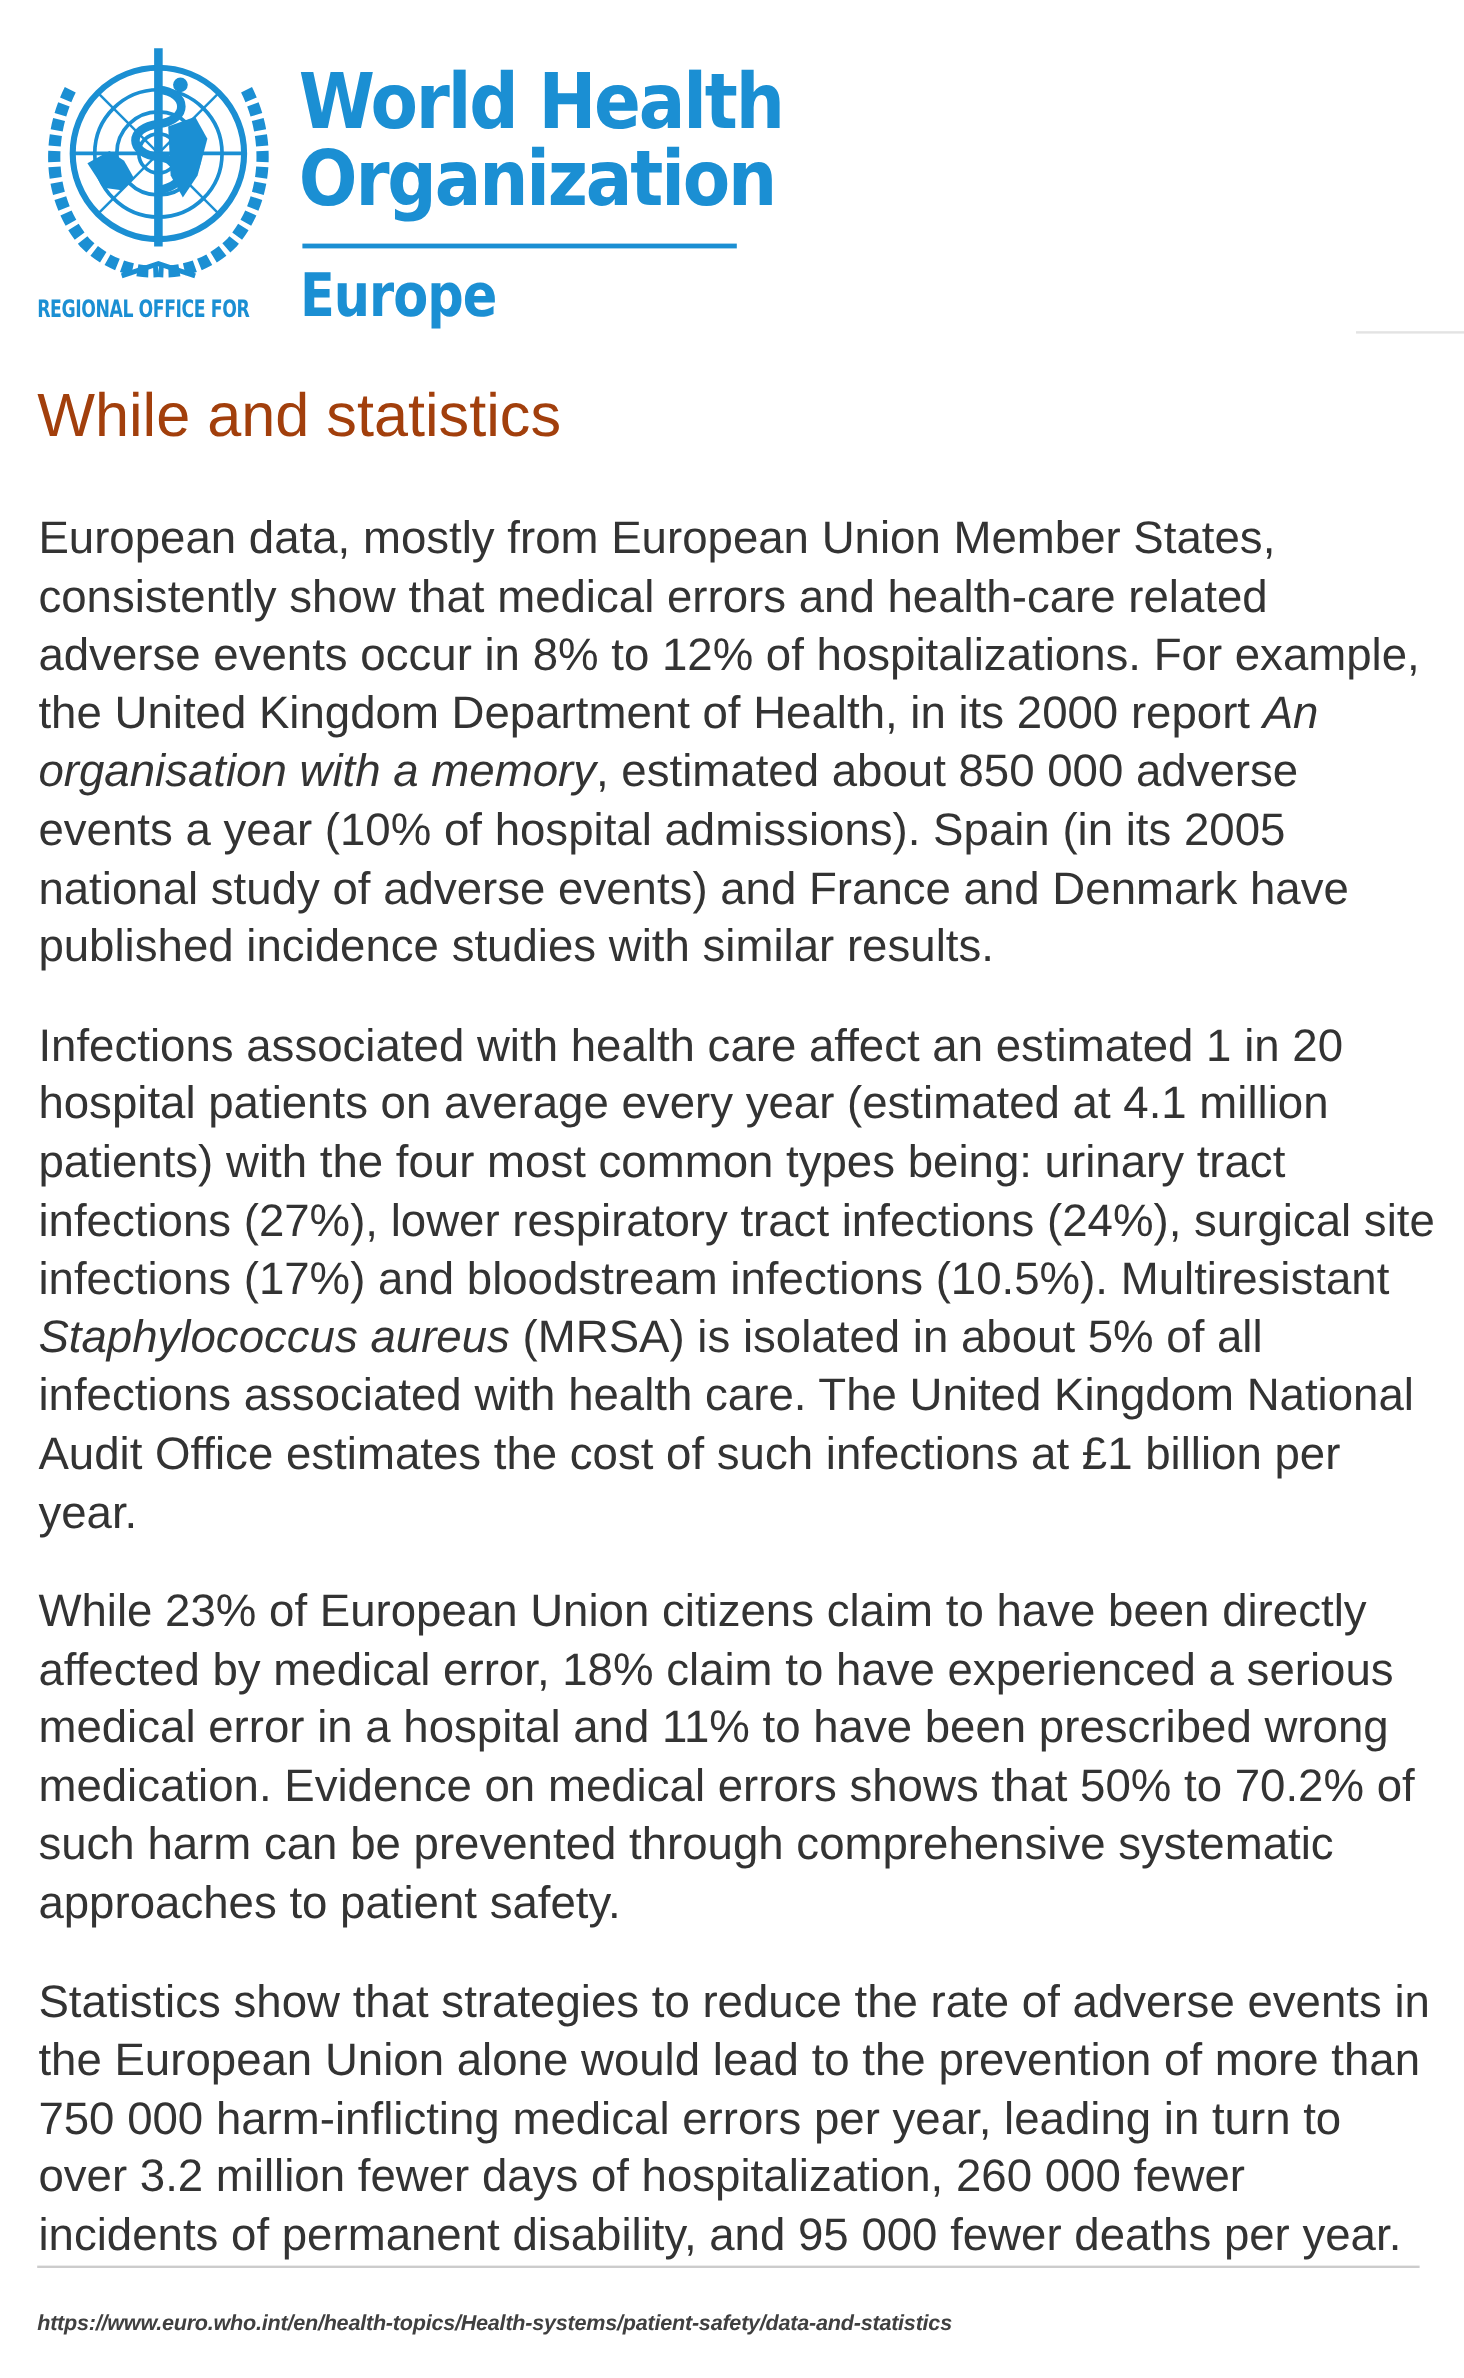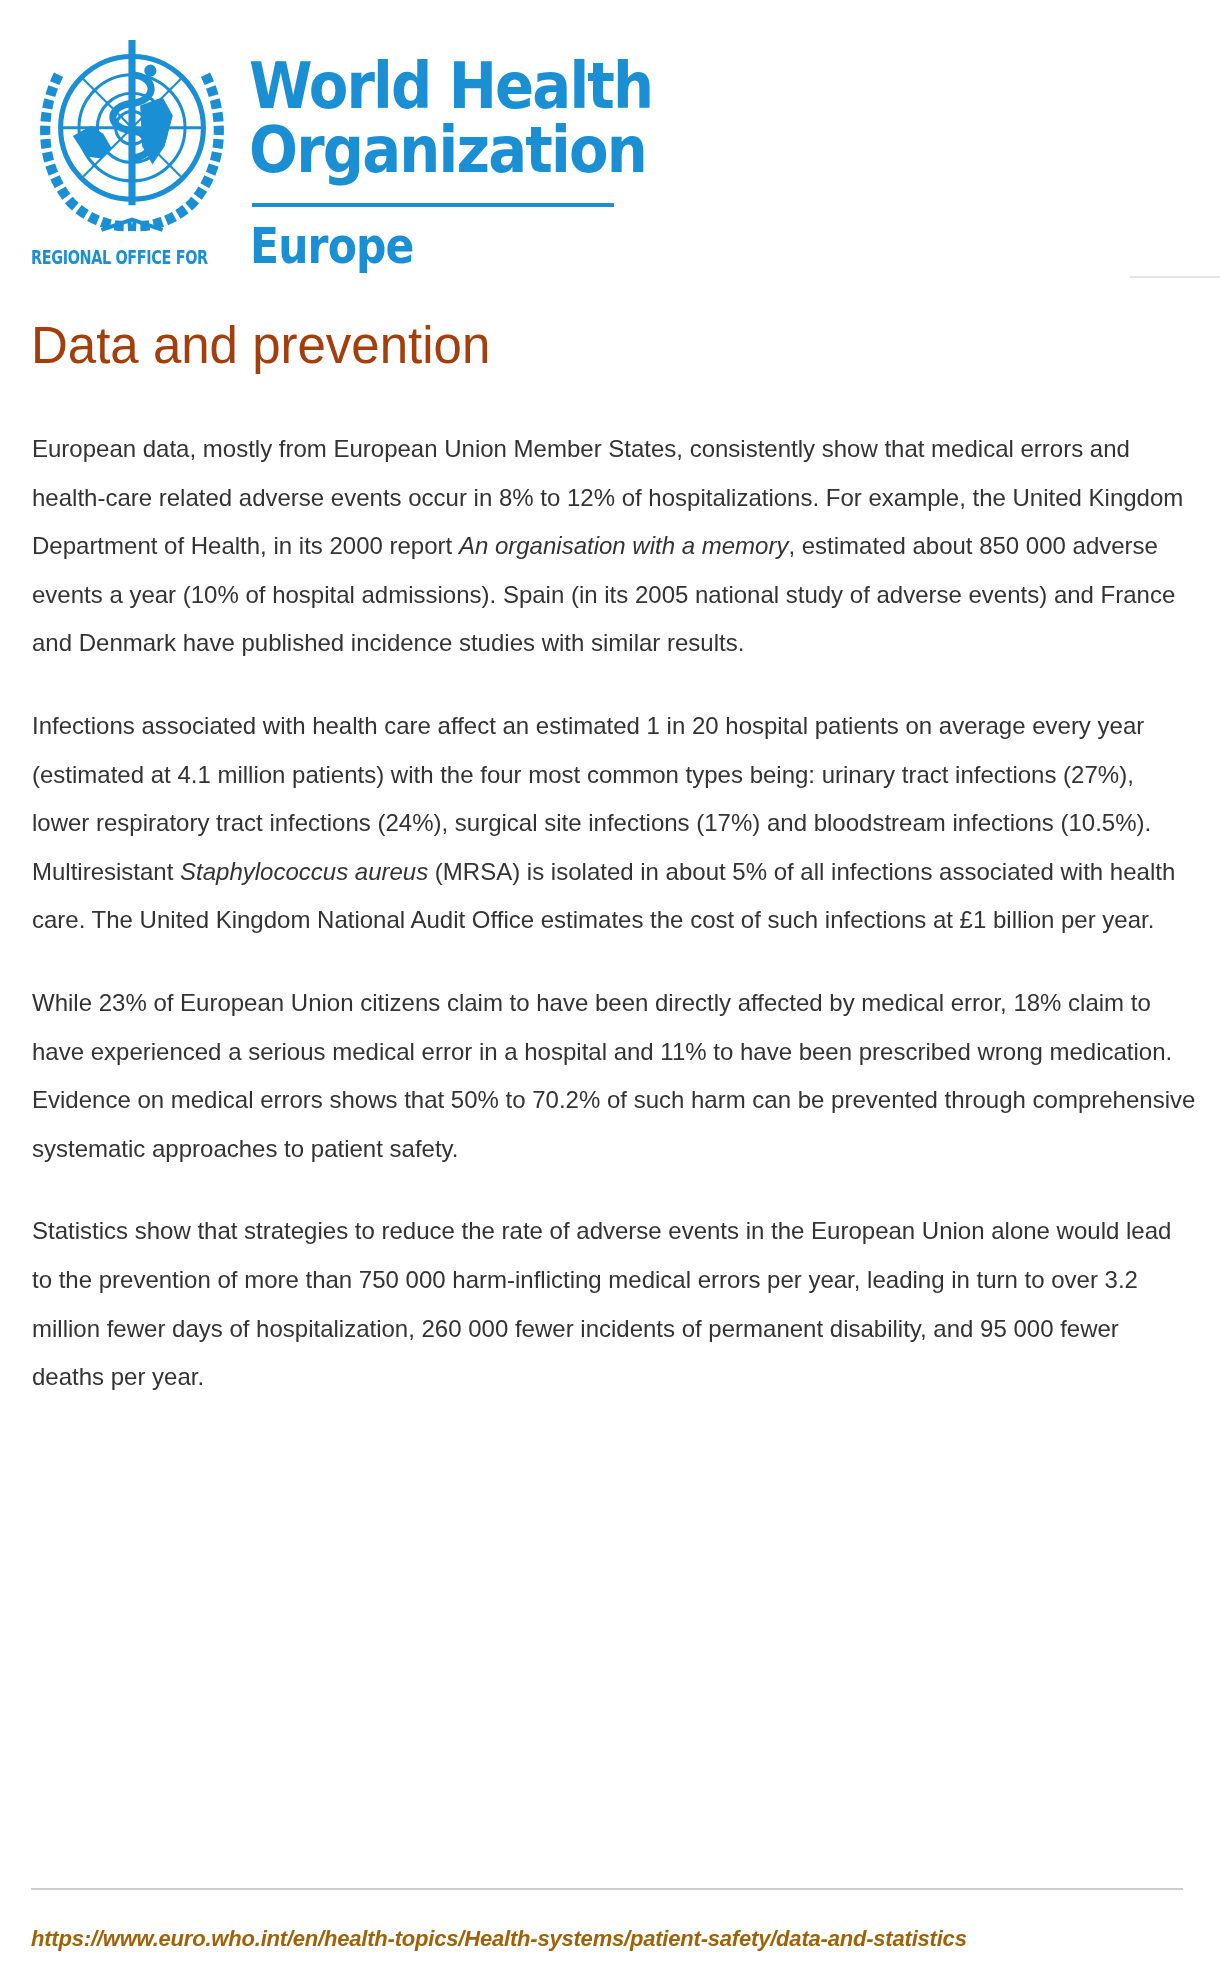--- a/index.html
+++ b/index.html
@@ -15,24 +15,24 @@
   .regional { position: absolute; left: 31px; top: 245px; color: #1b8fd3;
               font-family: "DejaVu Sans", sans-serif; font-weight: bold; font-size: 20px;
               transform: scaleX(0.72); transform-origin: left top; white-space: nowrap; letter-spacing: -0.5px; }
   .europe { position: absolute; left: 250px; top: 216px; color: #1b8fd3;
             font-family: "DejaVu Sans", sans-serif; font-weight: bold; font-size: 50px; line-height: 60px;
             transform: scaleX(0.85); transform-origin: left top; white-space: nowrap; letter-spacing: -1px; }
   .top-rule { position: absolute; left: 1130px; top: 276px; width: 90px; height: 2px; background: #e3e3e3; }
   .title { position: absolute; left: 31px; top: 316px; margin: 0; font-weight: normal;
            font-size: 51px; line-height: 60px; color: #a23f0c; white-space: nowrap; }
   .content { position: absolute; left: 32px; top: 425px; width: 1165px; }
-  .content p { margin: 0 0 34px 0; font-size: 24px; line-height: 48.6px; color: #333333; }
+  .content p { margin: 0 0 34px 0; font-size: 38px; line-height: 48.6px; color: #333333; }
   .footer-rule { position: absolute; left: 31px; top: 1888px; width: 1152px; height: 2px; background: #cccccc; }
-  .source-url { position: absolute; left: 31px; top: 1926px; font-size: 22px; font-weight: bold;
-                font-style: italic; color: #a16207; white-space: nowrap; letter-spacing: -0.2px; }
+  .source-url { position: absolute; left: 31px; top: 1926px; font-size: 18px; font-weight: bold;
+                font-style: italic; color: #404040; white-space: nowrap; letter-spacing: -0.2px; }
 </style>
 </head>
 <body>
 
 <div class="logo">
   <svg class="emblem" viewBox="0 0 200 200">
     <g fill="none" stroke="#1b8fd3">
       <circle cx="100" cy="92" r="70" stroke-width="5"></circle>
       <circle cx="100" cy="92" r="52" stroke-width="3"></circle>
       <circle cx="100" cy="92" r="34" stroke-width="3"></circle>
@@ -56,21 +56,21 @@
     <div>World Health</div>
     <div>Organization</div>
   </div>
   <div class="wordmark-rule"></div>
   <div class="regional">REGIONAL OFFICE FOR</div>
   <div class="europe">Europe</div>
 </div>
 
 <div class="top-rule"></div>
 
-<h1 class="title">Data and prevention</h1>
+<h1 class="title">While and statistics</h1>
 
 <div class="content">
   <p><span>European data, mostly from European Union Member States, consistently show that medical errors and health-care related adverse events occur in 8% to 12% of hospitalizations. For example, the United Kingdom Department of Health, in its 2000 report </span><em>An organisation with a memory</em><span>, estimated about 850 000 adverse events a year (10% of hospital admissions). Spain (in its 2005 national study of adverse events) and France and Denmark have published incidence studies with similar results.</span></p>
   <p><span>Infections associated with health care affect an estimated 1 in 20 hospital patients on average every year (estimated at 4.1 million patients) with the four most common types being: urinary tract infections (27%), lower respiratory tract infections (24%), surgical site infections (17%) and bloodstream infections (10.5%). Multiresistant </span><em>Staphylococcus aureus</em><span> (MRSA) is isolated in about 5% of all infections associated with health care. The United Kingdom National Audit Office estimates the cost of such infections at £1 billion per year.</span></p>
   <p>While 23% of European Union citizens claim to have been directly affected by medical error, 18% claim to have experienced a serious medical error in a hospital and 11% to have been prescribed wrong medication. Evidence on medical errors shows that 50% to 70.2% of such harm can be prevented through comprehensive systematic approaches to patient safety.</p>
   <p>Statistics show that strategies to reduce the rate of adverse events in the European Union alone would lead to the prevention of more than 750 000 harm-inflicting medical errors per year, leading in turn to over 3.2 million fewer days of hospitalization, 260 000 fewer incidents of permanent disability, and 95 000 fewer deaths per year.</p>
 </div>
 
 <div class="footer-rule"></div>
 <div class="source-url">https://www.euro.who.int/en/health-topics/Health-systems/patient-safety/data-and-statistics</div>

